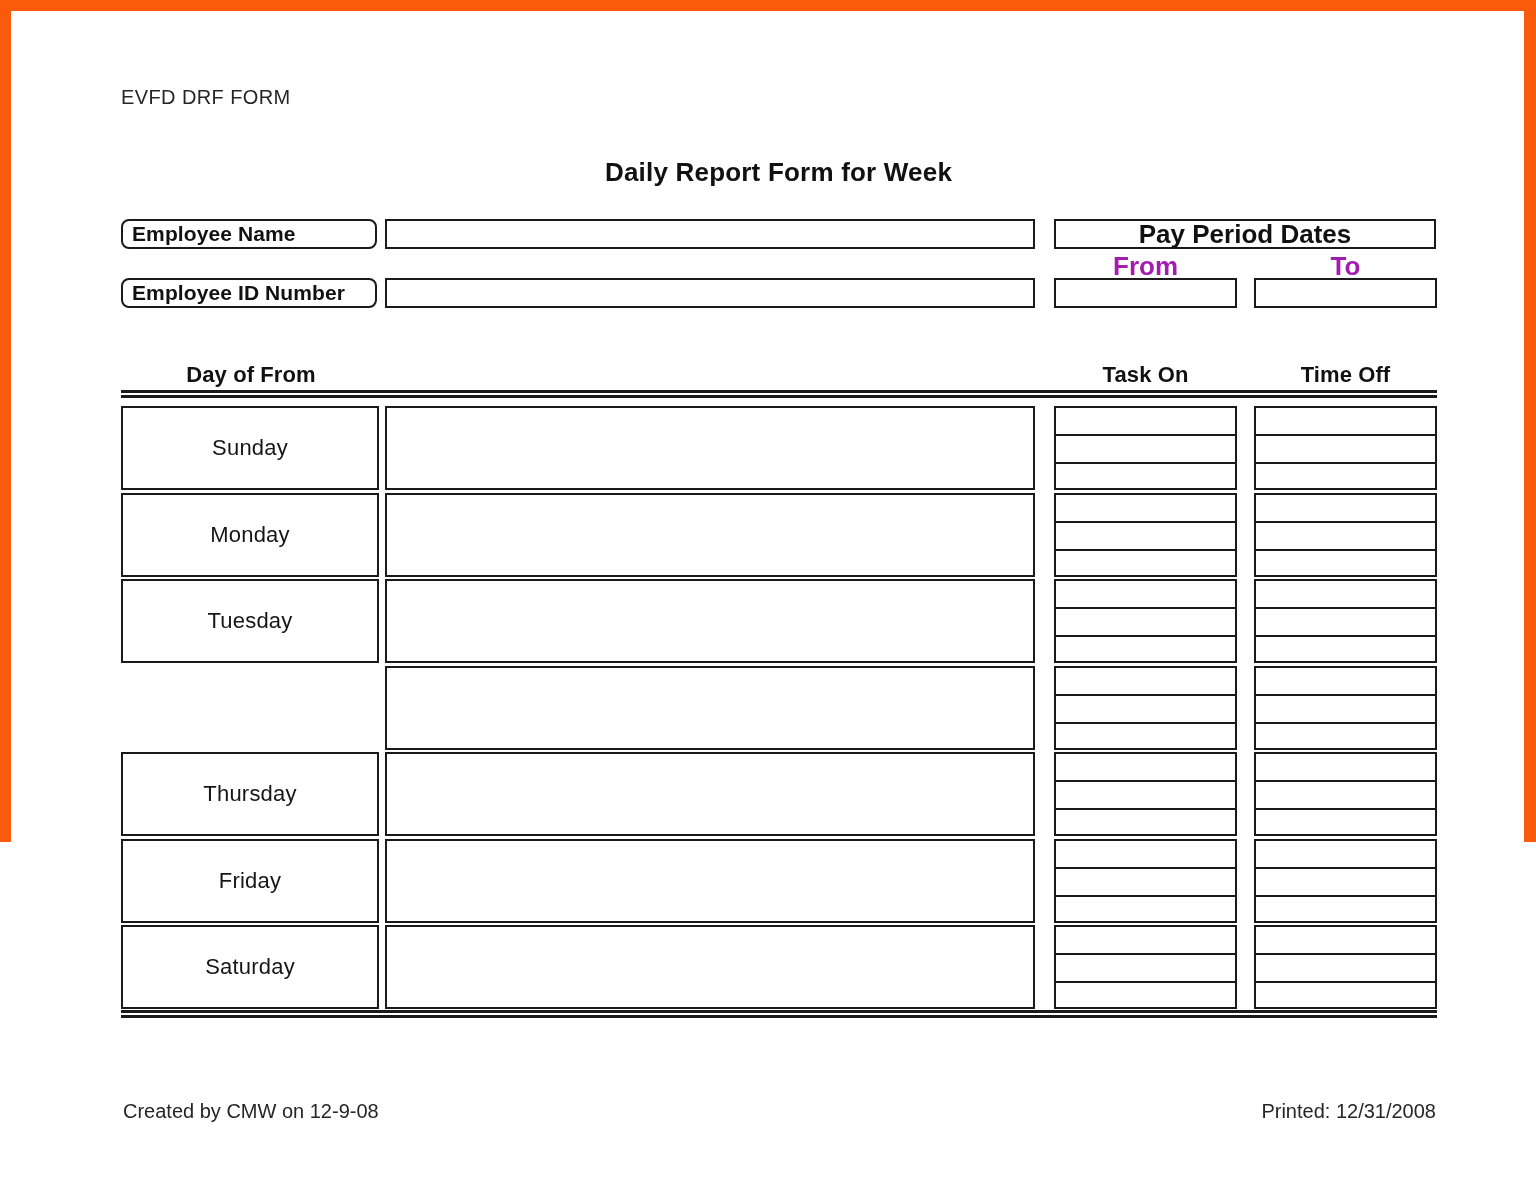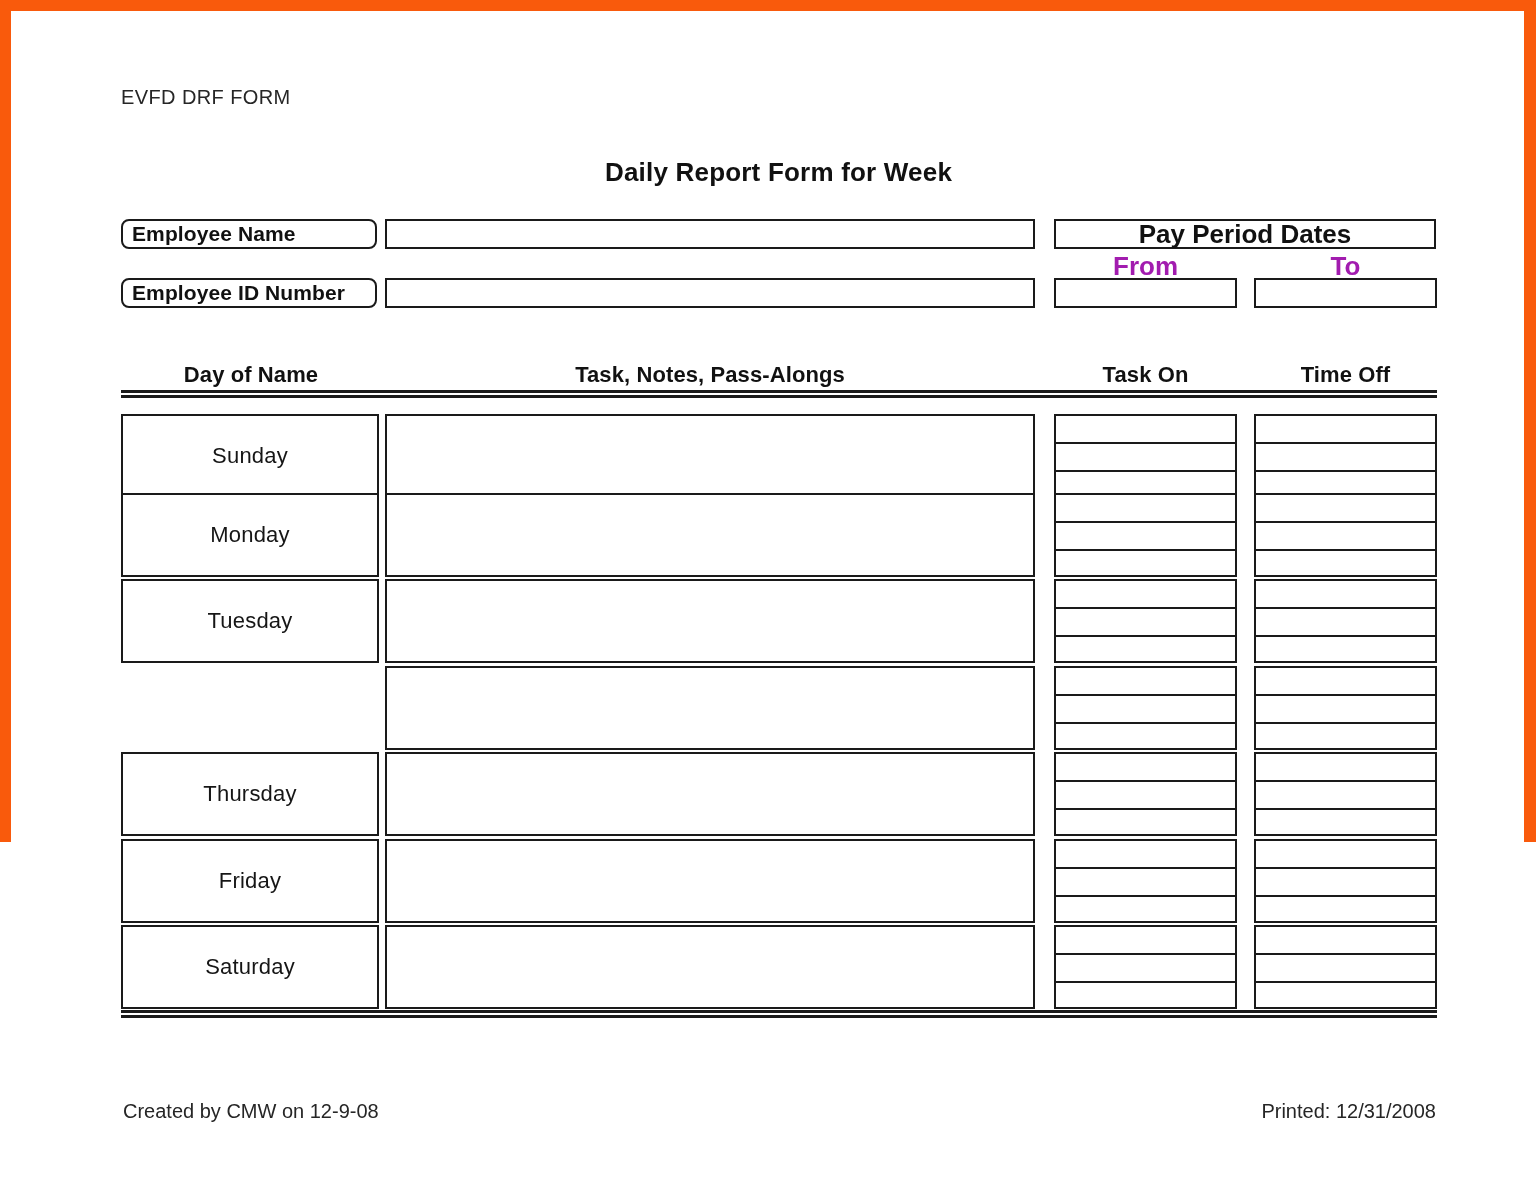--- a/index.html
+++ b/index.html
@@ -203,29 +203,28 @@
     <div class="abs fbox value-box" id="emp-id-value"></div>
 
     <div class="abs fbox" id="pay-period-title">Pay Period Dates</div>
 
     <div class="abs pp-sublabel" id="pp-from-label">From</div>
     <div class="abs pp-sublabel" id="pp-to-label">To</div>
 
     <div class="abs fbox value-box" id="pp-from-value"></div>
     <div class="abs fbox value-box" id="pp-to-value"></div>
 
-    <div class="abs col-head" id="head-day">Day of Name</div>
-    <div class="abs col-head" id="head-task">Task, Notes, Pass-Alongs</div>
+    <div class="abs col-head" id="head-day">Day of From</div>
     <div class="abs col-head" id="head-on">Task On</div>
     <div class="abs col-head" id="head-off">Time Off</div>
 
     <div class="abs" id="head-rule"></div>
 
     <div id="table-body">
-        <div class="trow" style="top: 8px;">
+        <div class="trow" style="top: 0px;">
           <div class="cell cell-day">
             <div class="day-label">Sunday</div>
           </div>
           <div class="cell cell-task"></div>
           <div class="cell cell-on">
             <div class="sub-line sub-1"></div>
             <div class="sub-line sub-2"></div>
           </div>
           <div class="cell cell-off">
             <div class="sub-line sub-1"></div>

